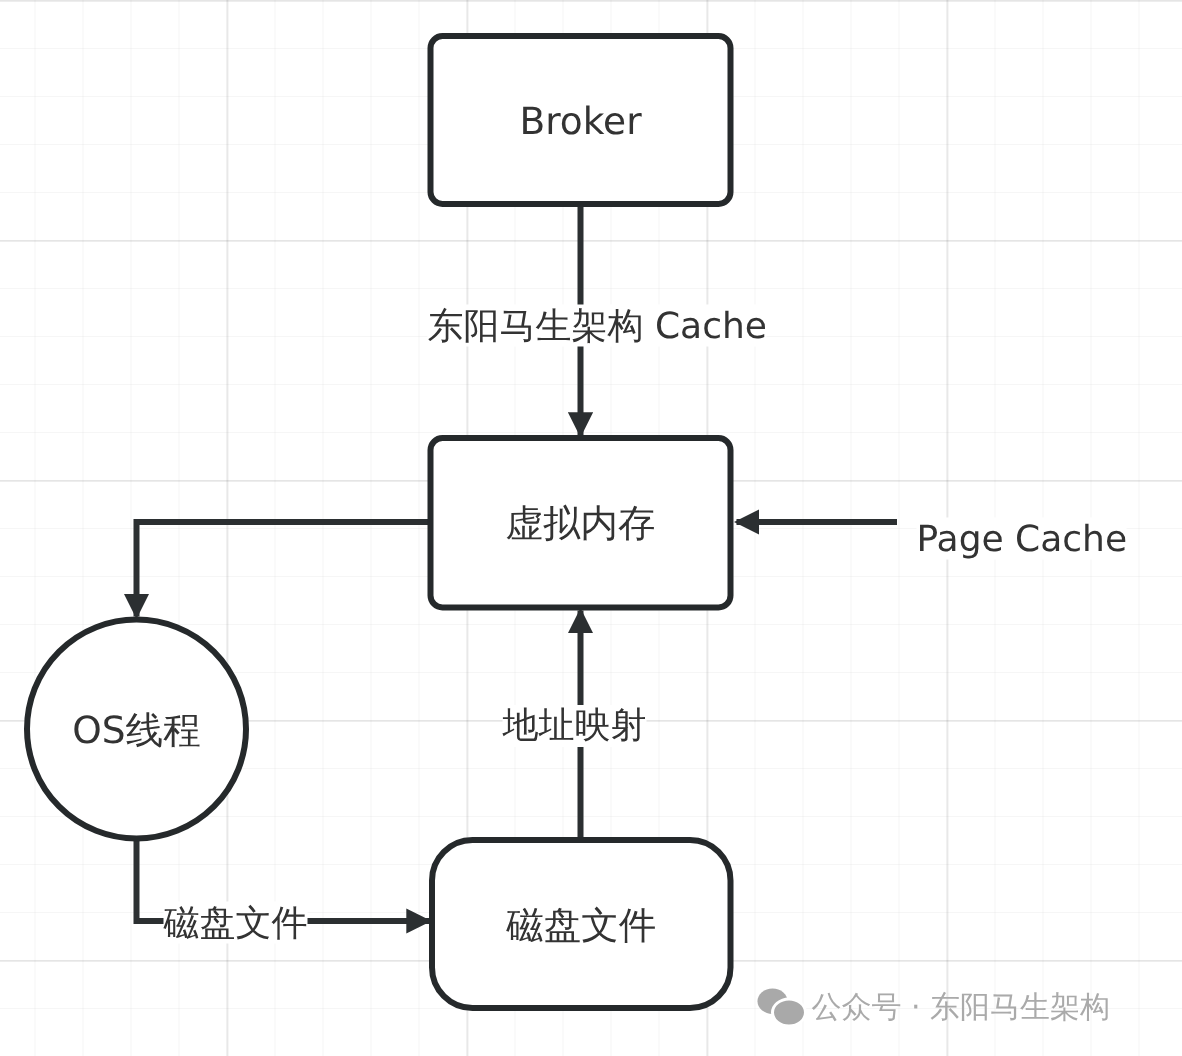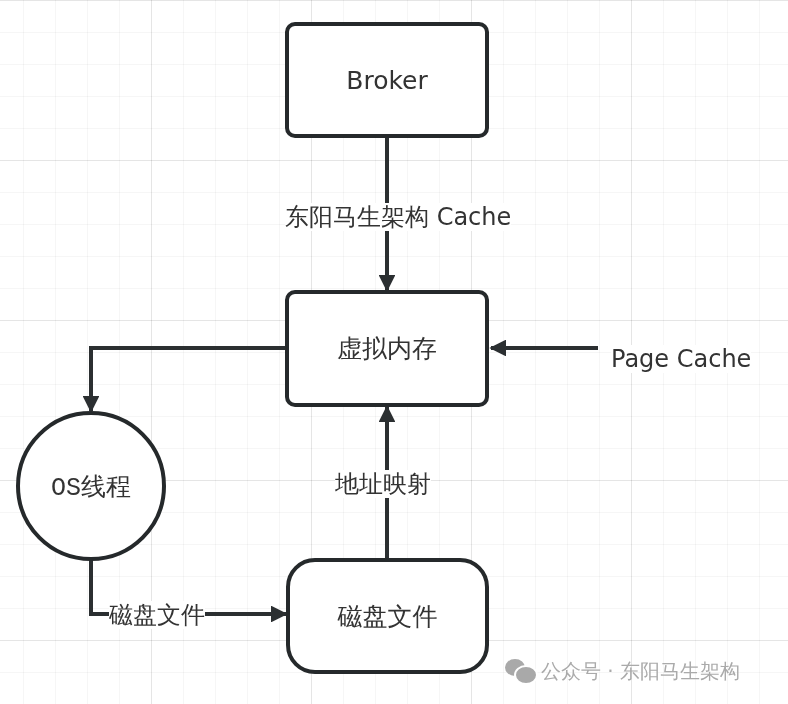--- a/index.html
+++ b/index.html
@@ -57,21 +57,21 @@
 </svg>
 
 <div class="node" style="left:285px; top:22px; width:204px; height:116px;">
   <span>Broker</span>
 </div>
 
 <div class="node" style="left:285px; top:290px; width:204px; height:117px;">
   <span>虚拟内存</span>
 </div>
 
-<div class="node circle" style="left:16px; top:411px; width:150px; height:150px;font-family:Liberation Mono, monospace;">
+<div class="node circle" style="left:16px; top:411px; width:150px; height:150px;">
   <span>OS线程</span>
 </div>
 
 <div class="node" style="left:286px; top:558px; width:203px; height:116px;border-radius:29px;">
   <span>磁盘文件</span>
 </div>
 
 <div class="edge-label" style="left:285px; top:203px;">东阳马生架构 Cache</div>
 
 <div class="edge-label" style="left:611px; top:335px;margin-top:10px;">Page Cache</div>

